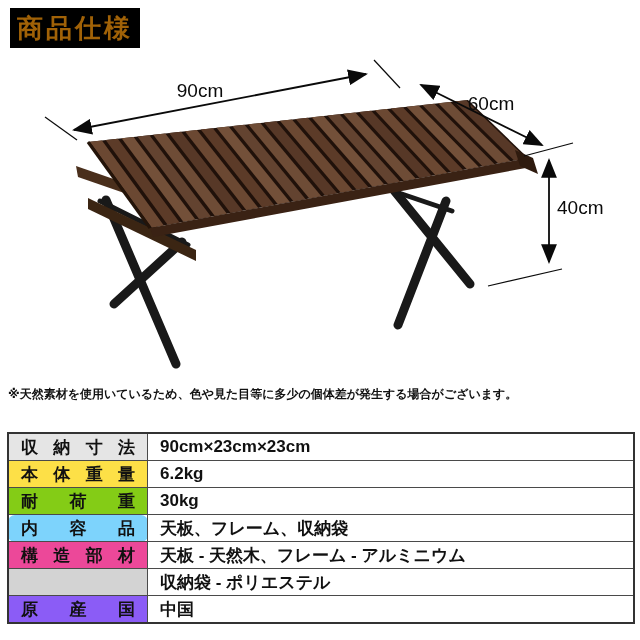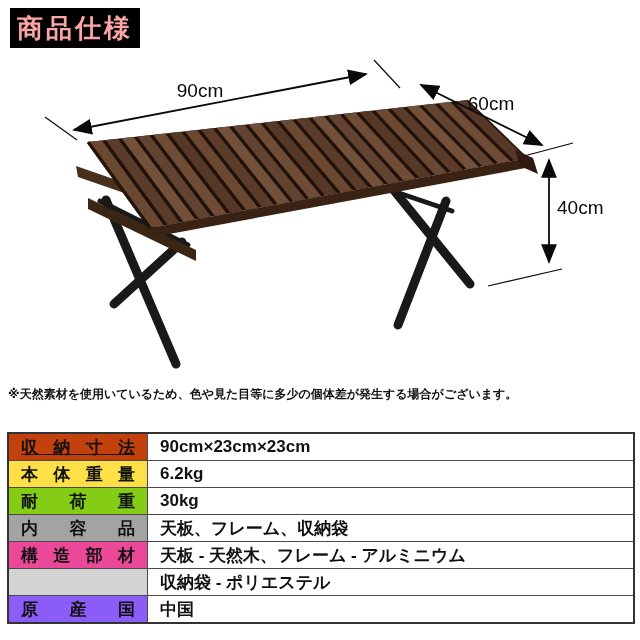--- a/index.html
+++ b/index.html
@@ -29,21 +29,21 @@
   }
   .spec td.label-cell{
     width:114px;padding:0 12px;
     text-align:justify;text-align-last:justify;
   }
   .spec td.value-cell{padding:0 0 0 12px;}
 </style>
 </head>
 <body>
 
-<div class="badge" style="background: rgb(0, 0, 0); color: #fca5a5;">商品仕様</div>
+<div class="badge" style="background: rgb(0, 0, 0); color: #a16207;">商品仕様</div>
 
 <svg class="diagram" viewBox="0 0 640 336" xmlns="http://www.w3.org/2000/svg">
   <defs>
     <marker id="ah" viewBox="0 0 10 8" refX="9" refY="4" markerWidth="11" markerHeight="9" orient="auto-start-reverse">
       <path d="M0,0 L10,4 L0,8 z" fill="#0a0a0a"></path>
     </marker>
   </defs>
 
   <g id="frame" stroke="#191919" stroke-linecap="round" fill="none">
     <line x1="100" y1="153" x2="188" y2="197" stroke-width="5"></line>
@@ -106,33 +106,33 @@
   <text class="dim-label" x="557" y="166" text-anchor="start">40cm</text>
 </svg>
 
 <div class="notes">
   <div>※天然素材を使用いているため、色や見た目等に多少の個体差が発生する場合がございます。</div>
 </div>
 
 <table class="spec">
   <tbody>
     <tr>
-      <td class="label-cell" style="background: #c2410c; text-decoration: underline;">収納寸法</td>
+      <td class="label-cell" style="background: #e5e5e5;">収納寸法</td>
       <td class="value-cell">90cm×23cm×23cm</td>
     </tr>
     <tr>
       <td class="label-cell" style="background: #fde047;">本体重量</td>
       <td class="value-cell">6.2kg</td>
     </tr>
     <tr>
       <td class="label-cell" style="background: #84cc16;">耐荷重</td>
       <td class="value-cell">30kg</td>
     </tr>
     <tr>
-      <td class="label-cell" style="background: #a3a3a3;">内容品</td>
+      <td class="label-cell" style="background: #7dd3fc; border-radius: 7px;">内容品</td>
       <td class="value-cell">天板、フレーム、収納袋</td>
     </tr>
     <tr>
       <td class="label-cell" style="background: #ec4899;">構造部材</td>
       <td class="value-cell">天板 - 天然木、フレーム - アルミニウム</td>
     </tr>
     <tr>
       <td class="label-cell" style="background: rgb(211, 211, 211);"></td>
       <td class="value-cell">収納袋 - ポリエステル</td>
     </tr>

